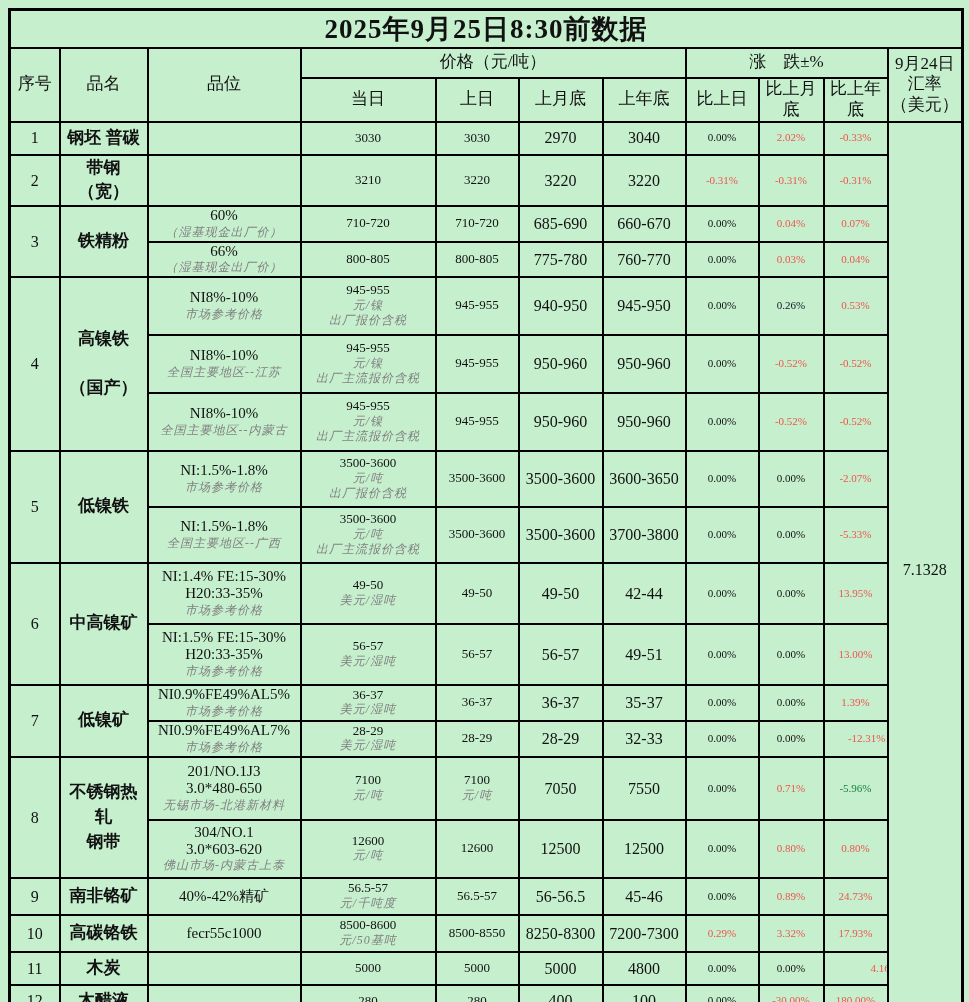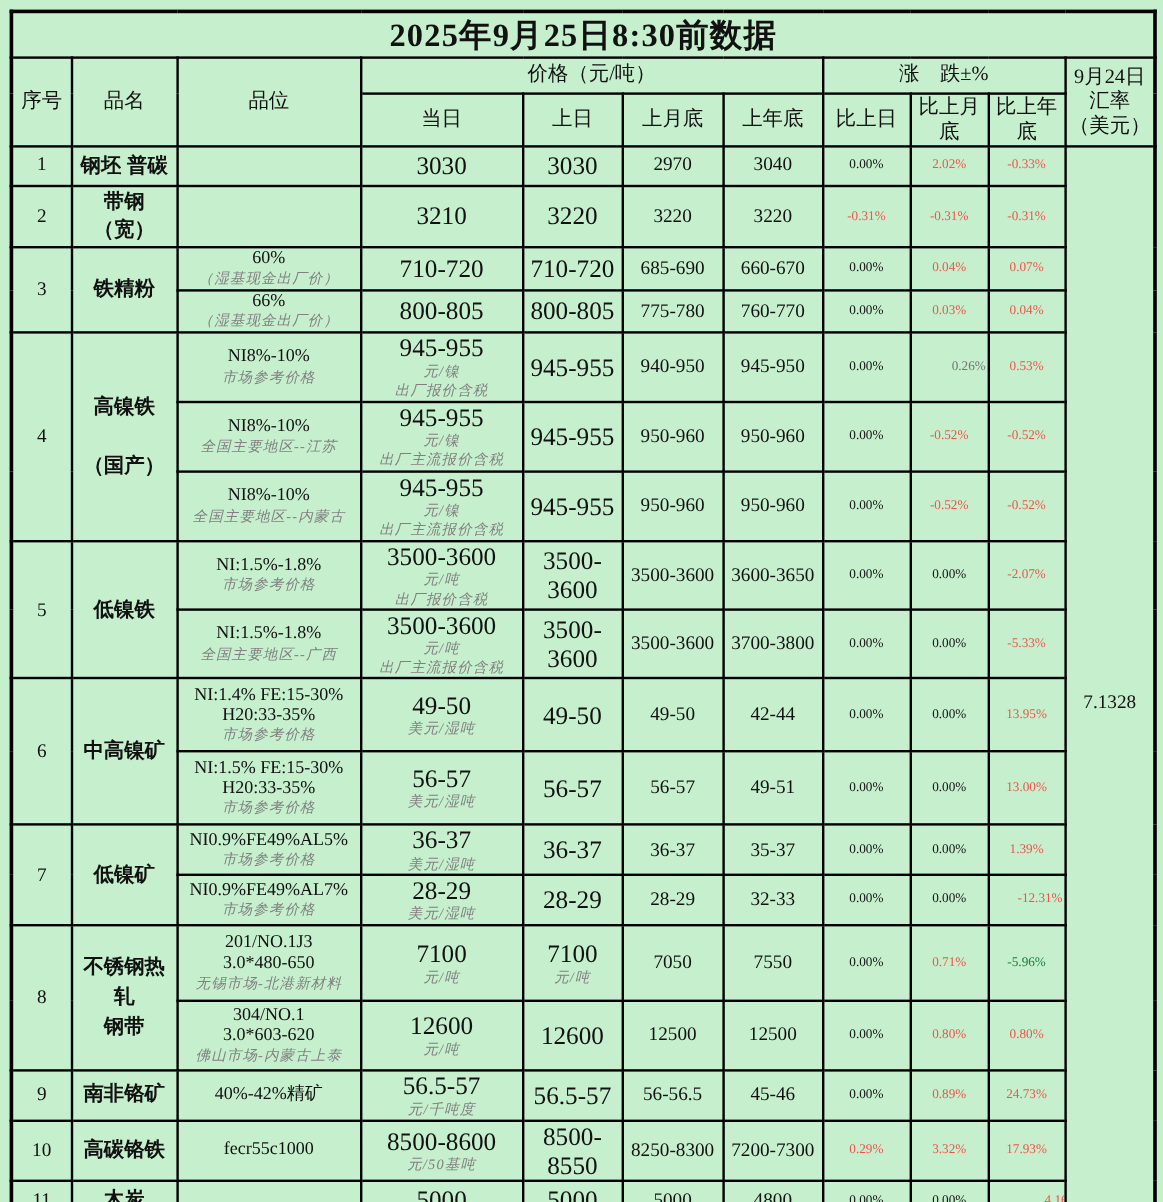--- a/index.html
+++ b/index.html
@@ -39,21 +39,21 @@
   }
   .prewrap{white-space:pre-line;}
   .seq{font-size:16px;}
   .name{
     font-family:"Liberation Sans","DejaVu Sans",sans-serif;
     font-weight:bold;
     font-size:17px;
     white-space:pre-line;
     line-height:1.45;
   }
-  .ln{font-size:21px;line-height:1.15;}
+  .ln{font-size:13px;line-height:1.15;}
   .grade .ln{font-size:15px;}
   .sub{
     font-size:12px;
     line-height:1.3;
     color:#808080;
     font-style:italic;
     letter-spacing:1px;
   }
   .chg{font-size:11px;}
   .fx{font-size:16px;}
@@ -181,21 +181,21 @@
             <div class="ln">945-955</div>
             <div class="sub">元/镍</div>
             <div class="sub">出厂报价含税</div>
           </td>
           <td>
             <div class="ln">945-955</div>
           </td>
           <td>940-950</td>
           <td>945-950</td>
           <td class="chg">0.00%</td>
-          <td class="chg" style="color: #737373; text-align: right;">0.26%</td>
+          <td class="chg" style="color: #0f172a;">0.26%</td>
           <td class="chg" style="color: rgb(240, 84, 76);">0.53%</td>
         </tr>
         <tr style="height: 58px;">
           <td class="grade">
             <div class="ln">NI8%-10%</div>
             <div class="sub">全国主要地区--江苏</div>
           </td>
           <td>
             <div class="ln">945-955</div>
             <div class="sub">元/镍</div>

